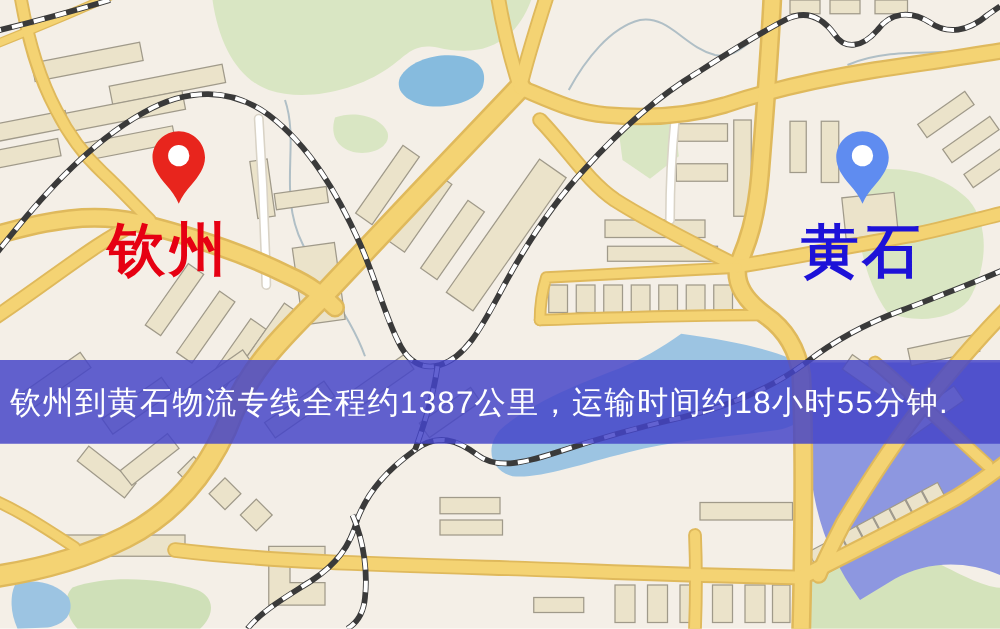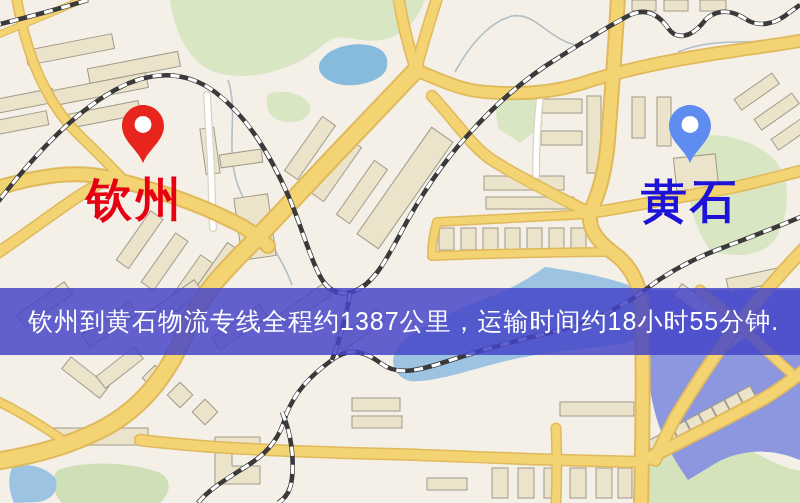--- a/index.html
+++ b/index.html
@@ -22,21 +22,21 @@
 
   
   .rwb{fill:none;stroke:#3a3a3a;stroke-width:4.6;stroke-linecap:butt;}
   .rwd{fill:none;stroke:#ffffff;stroke-width:3.2;stroke-dasharray:9 9;}
 
   .bld{fill:#ebe3ca;stroke:#a09a8a;stroke-width:1;}
   .stream{fill:none;stroke:#b0bfc6;stroke-width:1.6;}
 
   .banner{position:absolute;left:0;top:288px;width:800px;height:67px;
           background:rgba(68,68,200,0.84);display:flex;align-items:center;
-          box-sizing:border-box;padding-left:28px;}
+          box-sizing:border-box;padding-left:8px;}
   .banner-text{color:#ffffff;font-size:25px;letter-spacing:1px;white-space:nowrap;}
 
   .pin{position:absolute;width:46px;height:62px;}
   .pin-origin{left:120px;top:103px;}
   .pin-dest{left:667px;top:103px;}
 
   .city-label{position:absolute;font-size:46px;font-weight:bold;line-height:1;
               letter-spacing:3px;}
   .label-origin{left:86px;top:176px;color:#e60012;}
   .label-dest{left:641px;top:178px;color:#1d12d8;text-align:right;}

